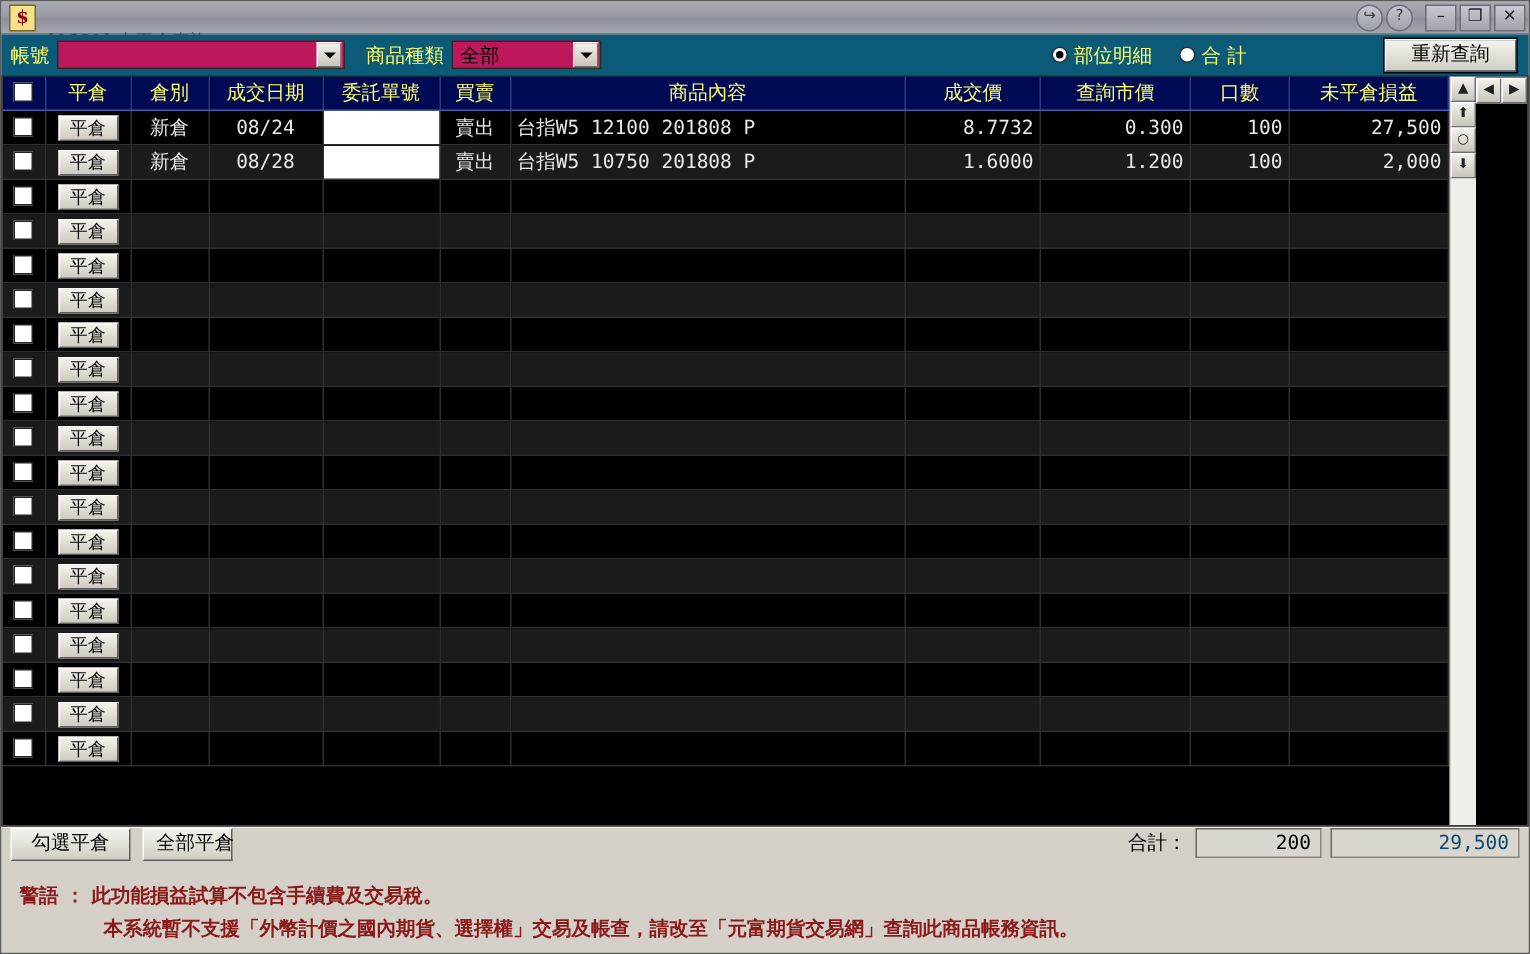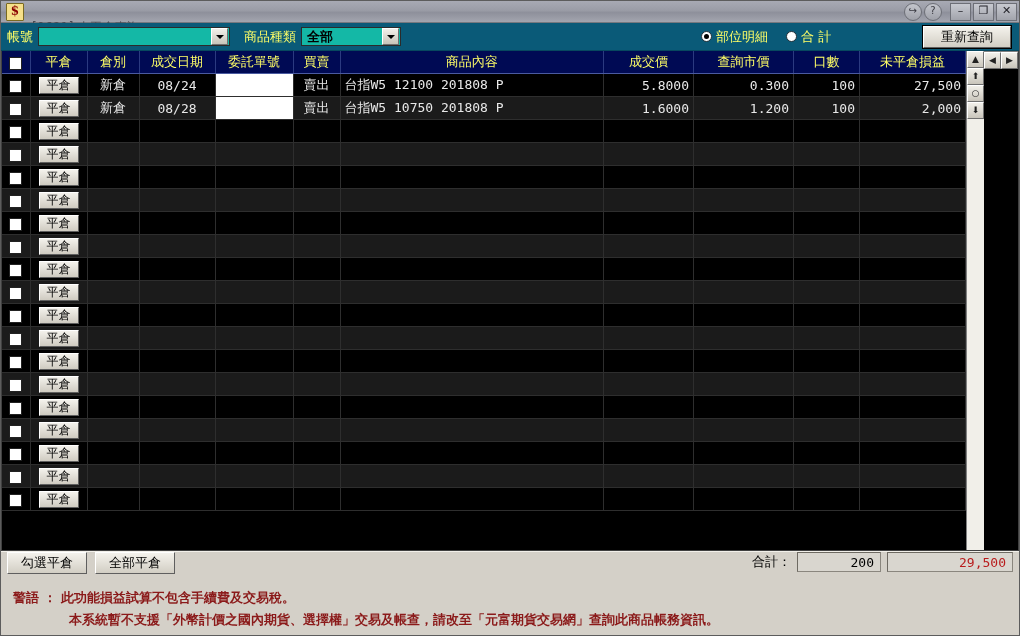--- a/index.html
+++ b/index.html
@@ -95,27 +95,26 @@
     border-bottom: 1px solid #07485f;
   }
   .lbl-yellow {
     color: #ffff66;
     font-size: 13px;
     white-space: nowrap;
     font-family: "DejaVu Sans", sans-serif;
   }
   .combo {
     height: 19px;
-    background: #14b8a6;
+    background: #be185d;
     border: 1px solid #2b2b2b;
     display: flex;
     align-items: center;
     margin-left: 5px;
     box-sizing: border-box;
-    font-weight: bold;
   }
   .combo .val {
     flex: 1 1 auto;
     padding-left: 5px;
     font-size: 13px;
     color: #000;
     white-space: nowrap;
     overflow: hidden;
   }
   .combo .arrow {
@@ -299,38 +298,38 @@
     background: #d4d0c8;
     display: flex;
     align-items: flex-start;
     padding: 0 6px;
     box-sizing: border-box;
     flex: 0 0 auto;
     border-top: 1px solid #f2f0ea;
   }
   .footer .btn { height: 22px; line-height: 16px; }
   #close-sel-btn { width: 80px; margin-right: 8px; }
-  #close-all-btn { width: 80px; }
+  #close-all-btn { width: 60px; }
   .total-area { margin-left: auto; display: flex; align-items: center; gap: 6px; }
   .total-lbl { font-size: 13px; color: #000; font-family: "DejaVu Sans", sans-serif; }
   .total-box {
     height: 20px;
     background: #d9d6cf;
     border: 1px solid #8a867e;
     border-top-color: #6e6a62;
     border-left-color: #6e6a62;
     box-sizing: border-box;
     text-align: right;
     padding: 2px 6px 0 0;
     font-size: 13px;
     font-family: "DejaVu Sans Mono", monospace;
     color: #000;
   }
   #total-qty { width: 84px; }
-  #total-pl { width: 126px; color: #b91c1c; }
+  #total-pl { width: 126px; color: #0c4a6e; }
 
   
   .warnbox {
     background: #d4d0c8;
     padding: 4px 12px 0 12px;
     box-sizing: border-box;
     flex: 0 0 auto;
     height: 52px;
   }
   .warn-line {
@@ -421,21 +420,21 @@
           </thead>
           <tbody id="grid-body">
               <tr class="r-odd">
                 <td class="c-chk"><span class="chk"></span></td>
                 <td class="ctr"><span class="cellbtn">平倉</span></td>
                 <td class="ctr">新倉</td>
                 <td class="ctr">08/24</td>
                 <td class="white-cell"></td>
                 <td class="ctr green">賣出</td>
                 <td>台指W5 12100 201808 P</td>
-                <td class="num">5.8000</td>
+                <td class="num">8.7732</td>
                 <td class="num">0.300</td>
                 <td class="num">100</td>
                 <td class="num red">27,500</td>
               </tr>
               <tr class="r-even">
                 <td class="c-chk"><span class="chk"></span></td>
                 <td class="ctr"><span class="cellbtn">平倉</span></td>
                 <td class="ctr">新倉</td>
                 <td class="ctr">08/28</td>
                 <td class="white-cell"></td>

